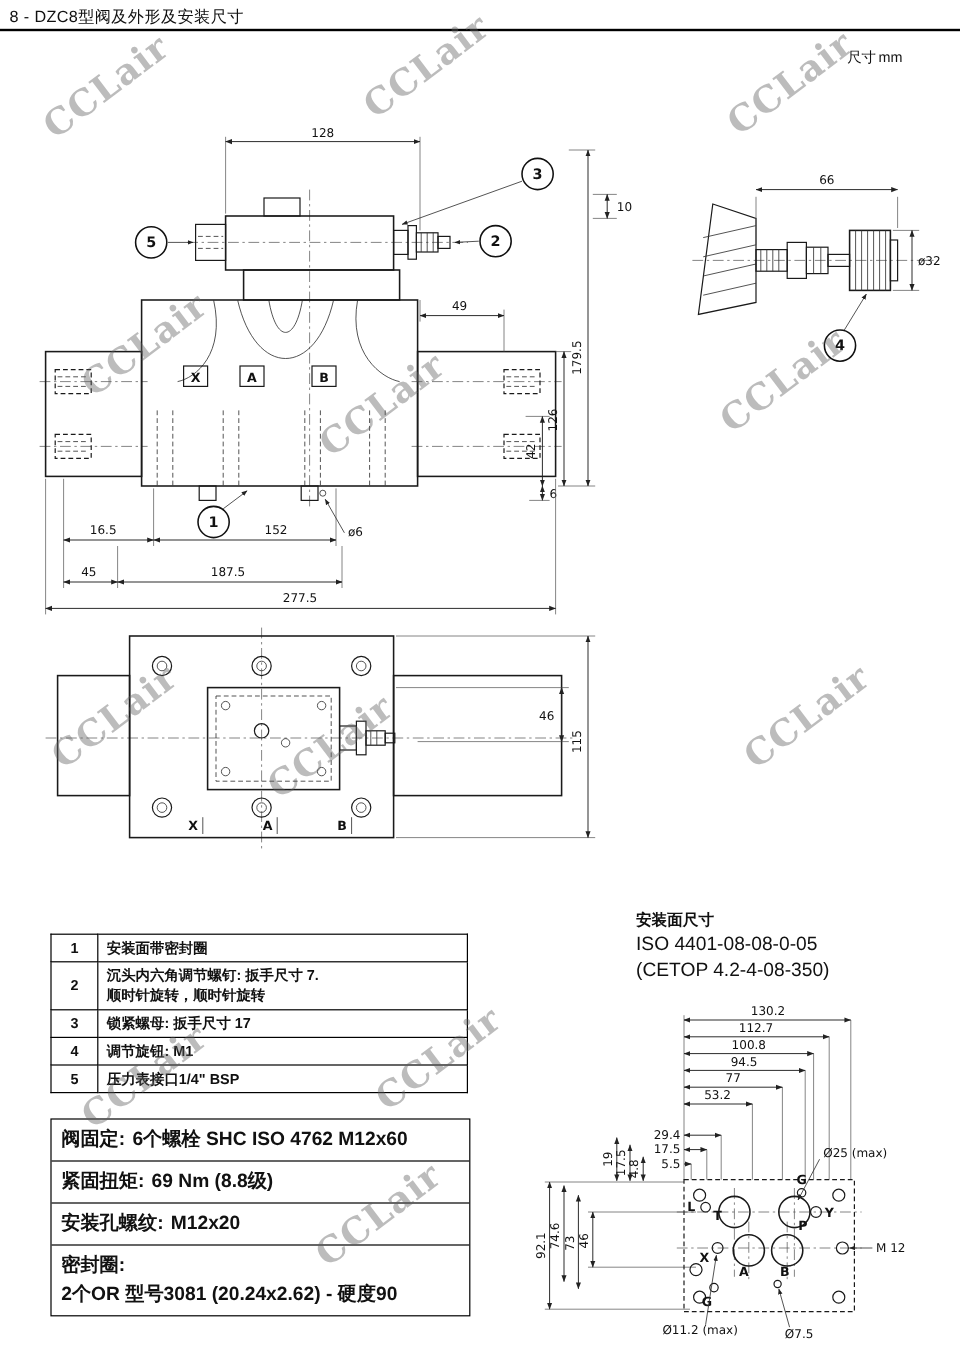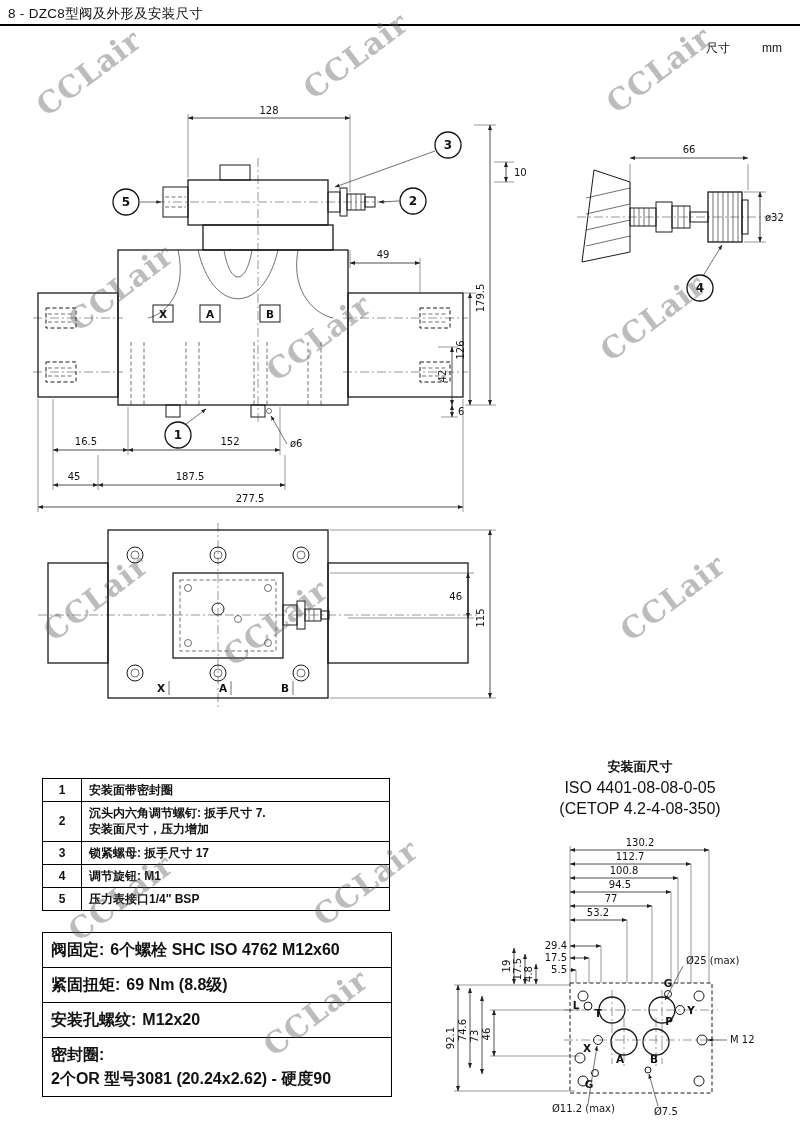--- a/index.html
+++ b/index.html
@@ -3,21 +3,21 @@
 <meta charset="utf-8">
 <style>
   html,body{margin:0;padding:0;}
   body{width:800px;height:1129px;position:relative;background:#fff;overflow:hidden;
        font-family:"Liberation Sans","DejaVu Sans",sans-serif;color:#111;}
   .abs{position:absolute;}
   
   .hdr-title{left:8px;top:5px;font-size:13.5px;font-weight:normal;letter-spacing:.3px;}
   .hdr-rule{left:0;top:24px;width:800px;height:0;border-top:2px solid #000;}
   .units{left:706px;top:40px;font-size:12px;}
-  .units .mm{margin-left:32px;text-align:center;}
+  .units .mm{margin-left:2px;text-align:center;}
   
   .wm{position:absolute;font-family:"DejaVu Serif",serif;font-weight:700;font-size:30px;
       color:rgba(95,95,95,.42);transform:rotate(-37deg);letter-spacing:1px;z-index:5;pointer-events:none;}
   
   svg{position:absolute;overflow:visible;}
   svg .ol{fill:none;stroke:#1a1a1a;stroke-width:1.3;}
   svg .ol2{fill:none;stroke:#1a1a1a;stroke-width:1;}
   svg .thin{fill:none;stroke:#333;stroke-width:.7;}
   svg .dim{fill:none;stroke:#222;stroke-width:.8;}
   svg .ext{fill:none;stroke:#555;stroke-width:.6;}
@@ -31,21 +31,21 @@
   
   .ltable{left:42px;top:778px;width:348px;border-collapse:collapse;position:absolute;z-index:2;background:transparent;}
   .ltable td{border:1.4px solid #000;font-size:12px;padding:3px 7px;line-height:1.35;font-weight:700;}
   .ltable td.num{width:24px;text-align:center;font-weight:700;}
   
   .nbox{left:42px;top:932px;width:348px;border:1.4px solid #000;position:absolute;z-index:2;}
   .nsec{padding:5px 8px;font-size:16px;font-weight:700;line-height:1.5;}
   .nsec + .nsec{border-top:1.4px solid #000;}
   .nlab{margin-right:6px;}
   
-  .mhead{left:530px;top:758px;width:220px;text-align:center;z-index:2;}
+  .mhead{left:530px;top:758px;width:220px;text-align:left;z-index:2;}
   .mhead .t{font-size:13px;font-weight:bold;margin-bottom:2px;}
   .mhead .s{font-size:16px;line-height:1.3;}
 </style>
 </head>
 <body>
 
 <div class="abs hdr-title">8 - DZC8型阀及外形及安装尺寸</div>
 <div class="abs hdr-rule"></div>
 <div class="abs units">
   <span>尺寸</span><span class="mm">mm</span>
@@ -450,21 +450,21 @@
       <tr>
     <td class="num">1</td>
     <td>
           <div>安装面带密封圈</div>
         </td>
   </tr>
   <tr>
     <td class="num">2</td>
     <td>
           <div>沉头内六角调节螺钉: 扳手尺寸 7.</div>
-          <div>安装面尺寸，压力增加</div>
+          <div>顺时针旋转，顺时针旋转</div>
         </td>
   </tr>
   <tr>
     <td class="num">3</td>
     <td>
           <div>锁紧螺母: 扳手尺寸 17</div>
         </td>
   </tr>
   <tr>
     <td class="num">4</td>

